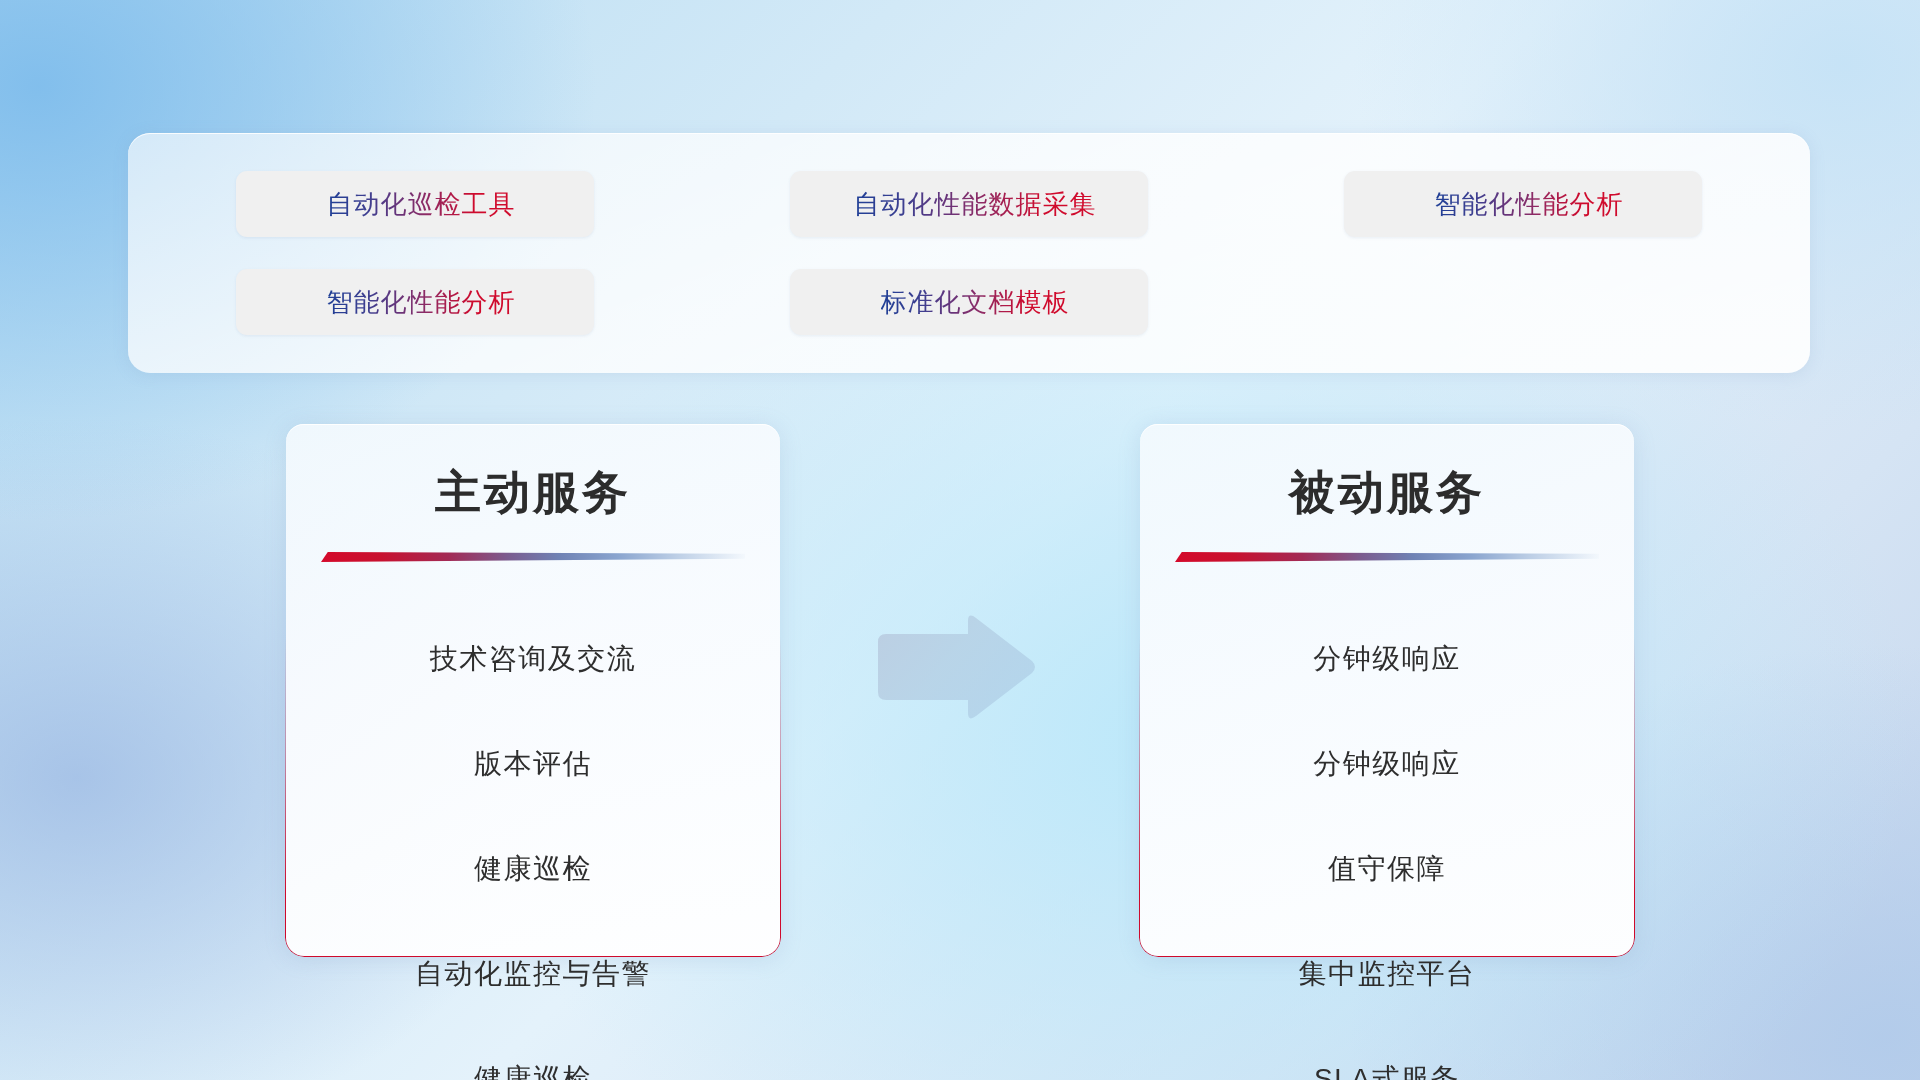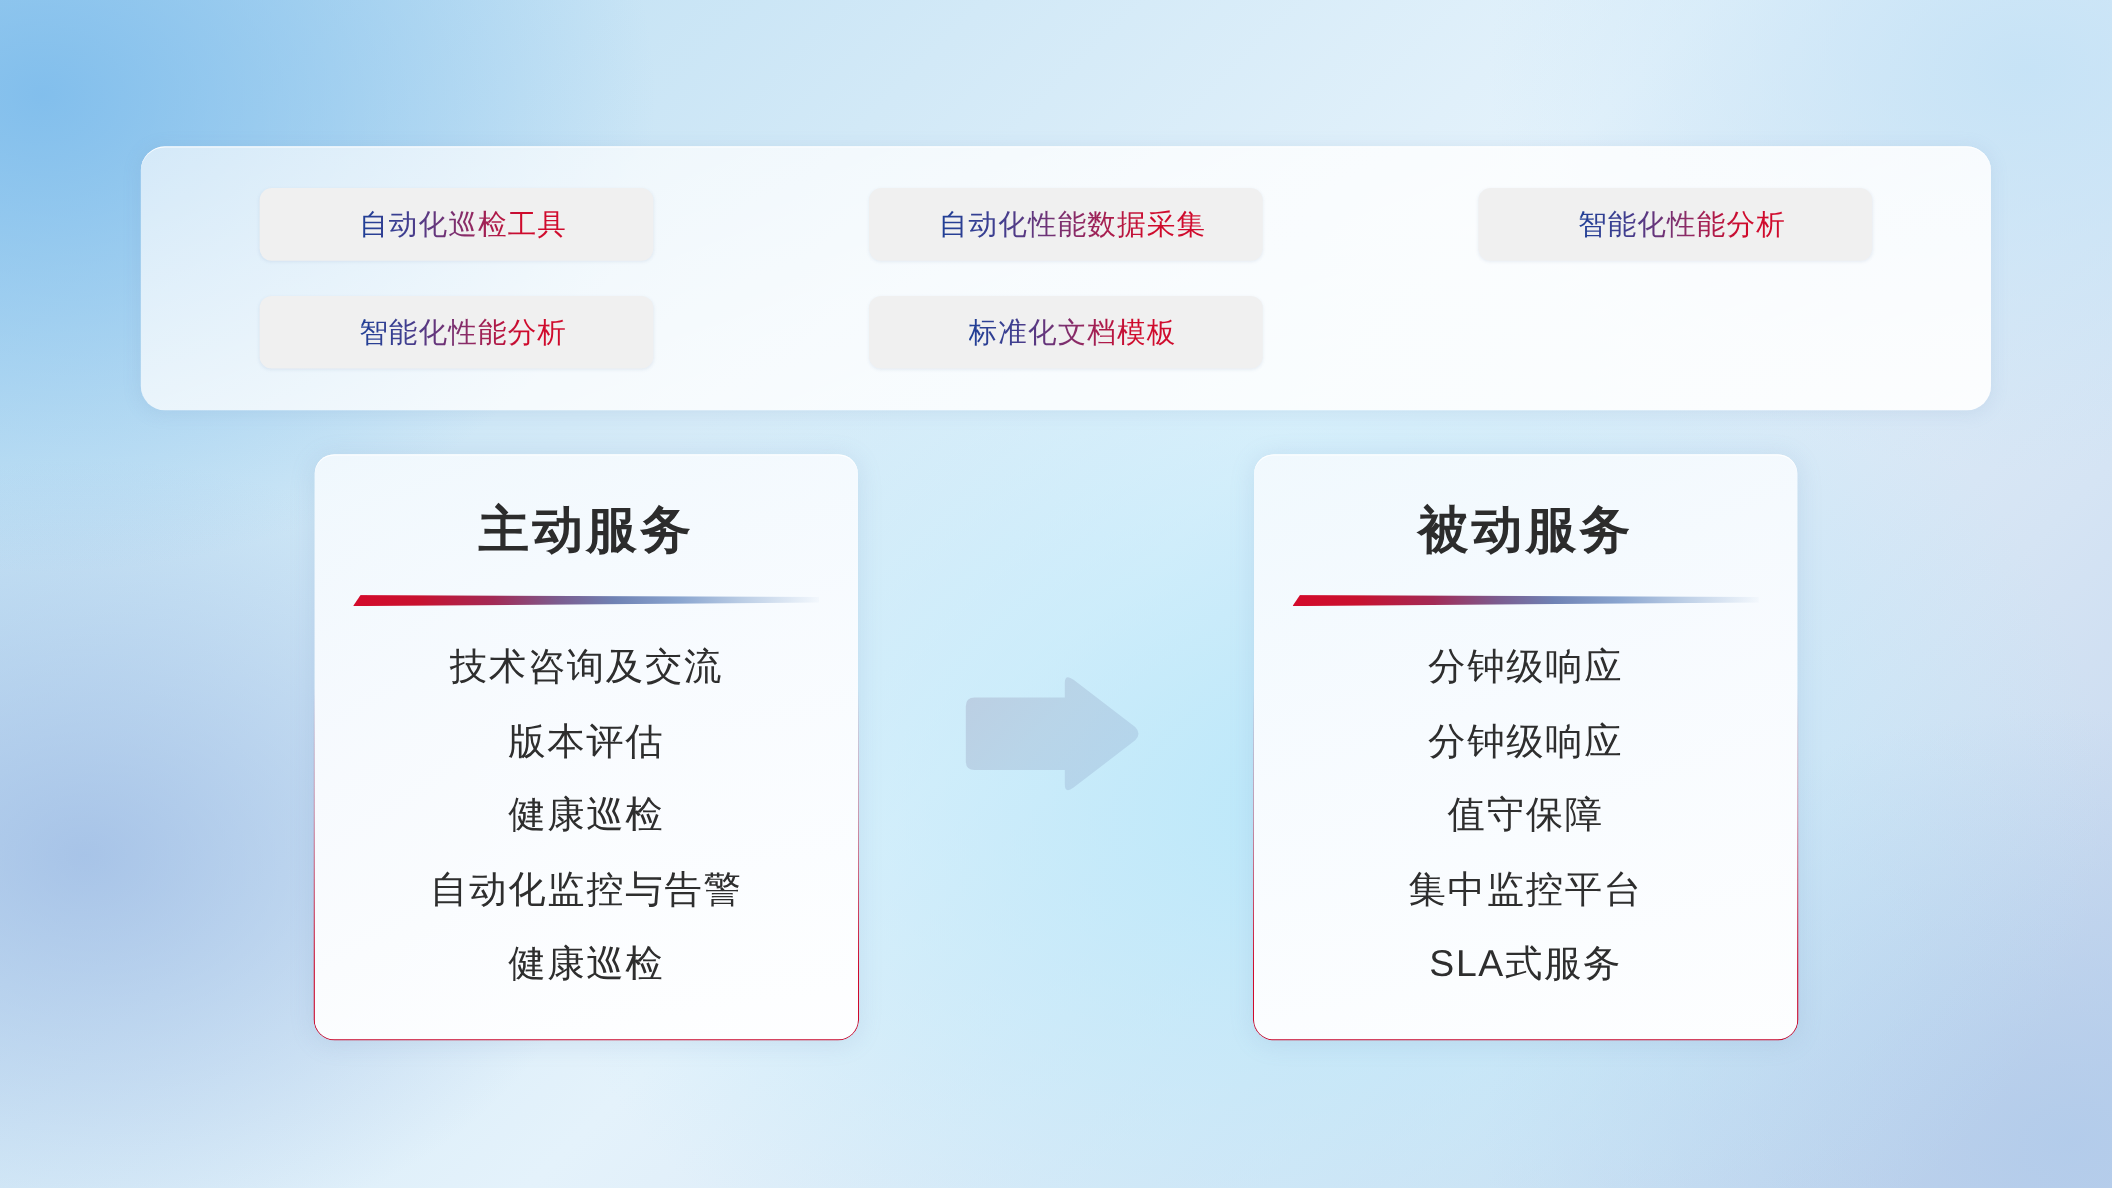--- a/index.html
+++ b/index.html
@@ -69,21 +69,21 @@
     white-space:nowrap;
     background:linear-gradient(90deg,#1f3f96 0%, #3f3f90 22%, #8c2b66 52%, #cf0a2c 78%, #d00b2d 100%);
     -webkit-background-clip:text;
     background-clip:text;
     color:transparent;
   }
 
   
   .service-card {
     position:absolute;
-    top:413px;
+    top:424px;
     width:494px; height:532px;
     border-radius:18px;
     background:linear-gradient(165deg, rgba(244,250,254,0.90) 0%, rgba(250,252,255,0.94) 42%, rgba(255,255,255,0.97) 100%);
     box-shadow:0 3px 22px rgba(110,145,190,0.18), inset 0 1px 0 rgba(255,255,255,0.9);
     overflow:visible;
   }
   .service-card::before{
     content:"";
     position:absolute;
     inset:-1.4px;
@@ -131,25 +131,26 @@
   }
 
   .card-list {
     margin-top:34px;
     display:flex;
     flex-direction:column;
     align-items:center;
     gap:25px;
   }
   .card-list-item {
-    font-size:34px;
+    font-size:28px;
     color:#2e2e2e;
     letter-spacing:1.5px;
     line-height:1.25;
     white-space:nowrap;
+    margin-top:45px;
   }
 
   
   #flow-arrow {
     position:absolute;
     left:872px; top:612px;
     width:166px; height:110px;
   }
   #flow-arrow svg { width:100%; height:100%; display:block; }
 </style>

